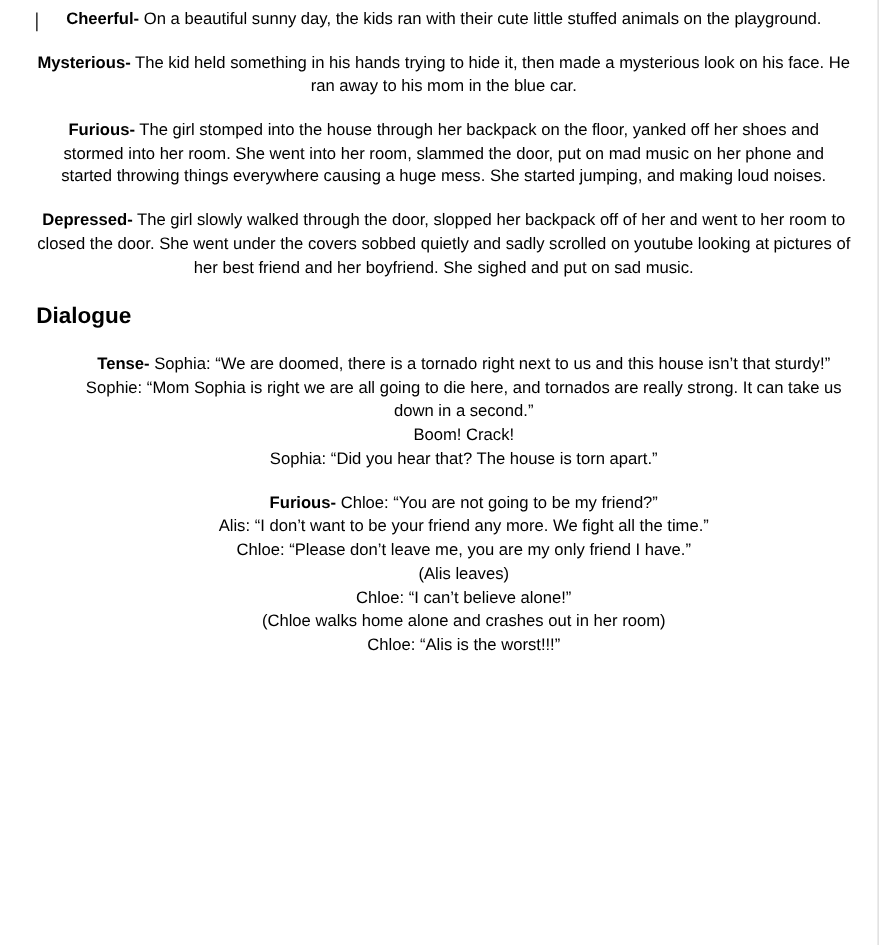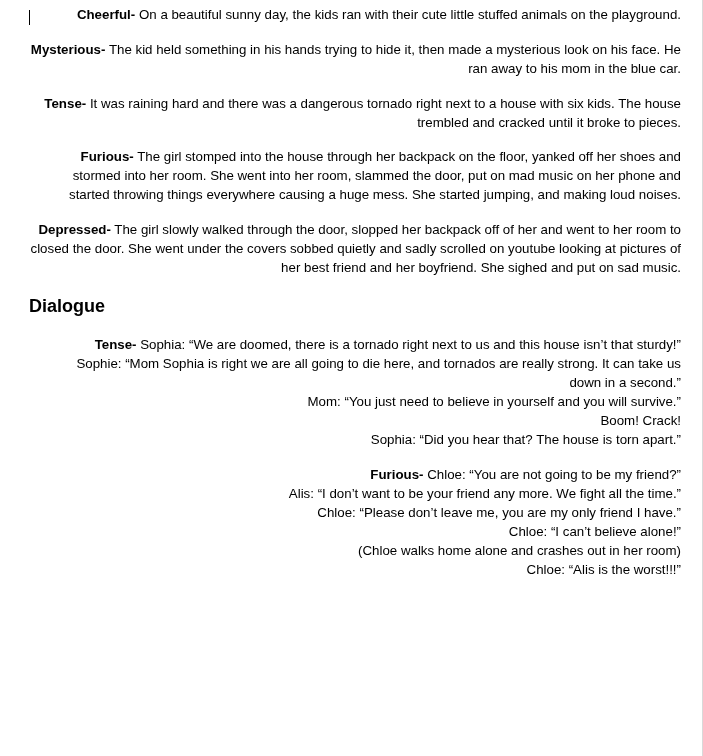--- a/index.html
+++ b/index.html
@@ -38,21 +38,21 @@
     left: 29px;
     top: 10px;
     width: 1px;
     height: 15px;
     background: #000;
   }
   p {
     margin: 0 0 0 0;
     font-size: 13.3px;
     line-height: 1.42;
-    text-align: right;
+    text-align: center;
   }
   .para {
     margin-bottom: 16px;
   }
   .para-tight {
     margin-bottom: 0;
     margin-left: 32px;
   }
   .lbl {
     font-weight: bold;
@@ -83,49 +83,46 @@
   <div class="caret"></div>
 
   <p class="para">
     <span class="lbl">Cheerful-</span><span> On a beautiful sunny day, the kids ran with their cute little stuffed animals on the playground.</span>
   </p>
 
   <p class="para">
     <span class="lbl">Mysterious-</span><span> The kid held something in his hands trying to hide it, then made a mysterious look on his face. He ran away to his mom in the blue car.</span>
   </p>
 
-  <p class="para">
-    <span class="lbl">Tense-</span><span> It was raining hard and there was a dangerous tornado right next to a house with six kids. The house trembled and cracked until it broke to pieces.</span>
-  </p>
 
   <p class="para">
     <span class="lbl">Furious-</span><span> The girl stomped into the house through her backpack on the floor, yanked off her shoes and stormed into her room. She went into her room, slammed the door, put on mad music on her phone and started throwing things everywhere causing a huge mess. She started jumping, and  making loud noises.</span>
   </p>
 
   <p class="para">
     <span class="lbl">Depressed-</span><span>  The girl slowly walked through the door, slopped her backpack off of her and went to her room to </span><span class="squiggle">closed</span><span> the door. She went under the covers sobbed quietly and sadly scrolled on youtube looking at pictures of her best friend and her boyfriend. She sighed and put on sad music.</span>
   </p>
 
   <h2 class="section">Dialogue</h2>
 
   <div class="dlg-block">
     <p class="dlg-line para-tight">
       <span class="lbl">Tense-</span><span> Sophia: “We are doomed, there is a tornado right next to us and this house isn’t that sturdy!”</span>
     </p>
     <p class="dlg-line para-tight">Sophie: “Mom Sophia is right we are all going to die here, and tornados are really strong. It can take us down in a second.”</p>
-    <p class="dlg-line para-tight">Mom: “You just need to believe in yourself and you will survive.”</p>
     <p class="dlg-line para-tight">Boom! Crack!</p>
     <p class="dlg-line para-tight">Sophia: “Did you hear that? The house is torn apart.”</p>
   </div>
 
   <div class="dlg-block">
     <p class="dlg-line para-tight">
       <span class="lbl">Furious-</span><span> Chloe: “You are not going to be my friend?”</span>
     </p>
     <p class="dlg-line para-tight">Alis: “I don’t want to be your friend any more. We fight all the time.”</p>
     <p class="dlg-line para-tight">Chloe: “Please don’t leave me, you are my only friend I have.”</p>
+    <p class="dlg-line para-tight">(Alis leaves)</p>
     <p class="dlg-line para-tight">Chloe: “I can’t believe alone!”</p>
     <p class="dlg-line para-tight">(Chloe walks home alone and crashes out in her room)</p>
     <p class="dlg-line para-tight">Chloe: “Alis is the worst!!!”</p>
   </div>
 
   <div class="right-rule"></div>
 </div>
 
 </body></html>

